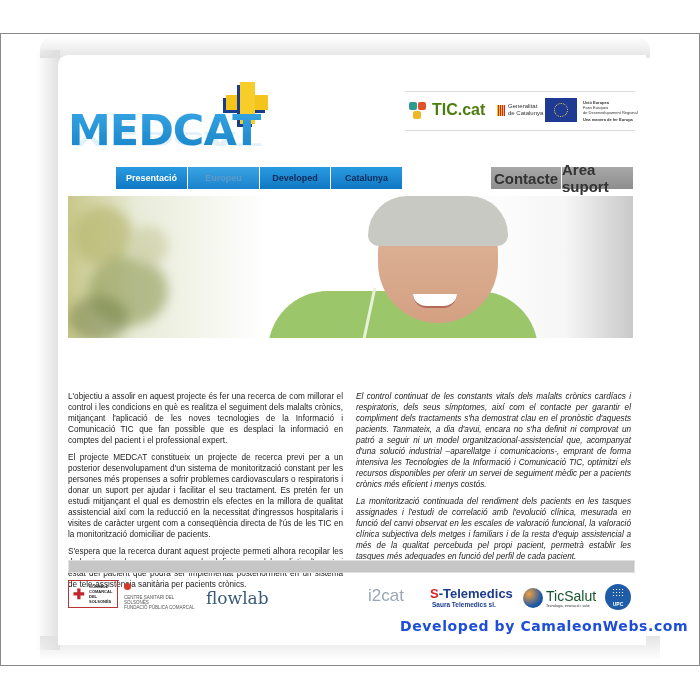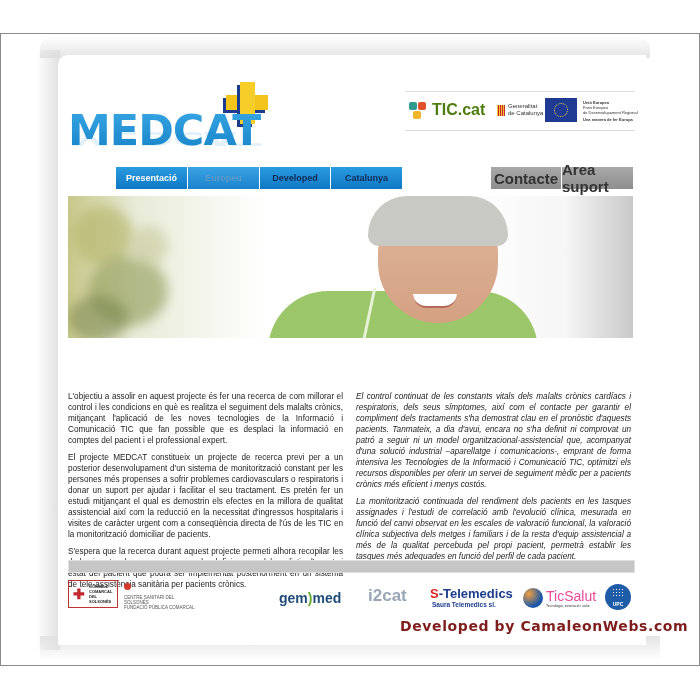--- a/index.html
+++ b/index.html
@@ -65,34 +65,34 @@
   .partners { position:absolute; left:68px; top:578px; width:570px; height:34px; }
   .p { position:absolute; top:0; height:34px; }
   .ccs-box { position:absolute; left:0; top:2px; width:48px; height:26px; border:1px solid #b33; }
   .ccs-cross { position:absolute; left:4px; top:5px; font-size:14px; color:#c0282d; font-weight:bold; }
   .ccs-text { position:absolute; left:20px; top:3px; font-size:4px; line-height:5px; font-weight:bold; color:#222; }
   .css-dot { position:absolute; left:56px; top:5px; width:7px; height:7px; border-radius:50%; background:#d43a2b; }
   .css-text { position:absolute; left:56px; top:17px; font-size:4.5px; line-height:5px; color:#555; }
   .flowlab { left:138px; top:10px; font-family:"DejaVu Serif", serif; font-size:17px; color:#3a5a78; }
   .gemmed { left:211px; top:12px; font-weight:bold; font-size:14px; color:#1f4b7a; }
   .gemmed .mid { color:#6aa82f; }
-  .i2cat { left:300px; top:8px; font-weight:bold; font-size:17px; color:#9aa6b5; }
+  .i2cat { left:300px; top:8px; font-weight:normal; font-size:17px; color:#9aa6b5; }
   .stel { left:362px; top:8px; }
   .stel .t1 { font-weight:bold; font-size:13px; color:#1b3c8c; }
   .stel .t1 b { color:#d22; }
   .stel .t2 { font-weight:bold; font-size:6.5px; color:#1b3c8c; margin-left:2px; }
   .ticsalut-icon { left:455px; top:10px; width:20px; height:20px; border-radius:50%; background:radial-gradient(circle at 30% 30%, #f0a040, #1b57a6 65%); }
-  .ticsalut { left:478px; top:10px; font-size:14px; color:#ec4899; }
+  .ticsalut { left:478px; top:10px; font-size:14px; color:#14532d; }
   .ticsalut-sub { left:478px; top:26px; font-size:3.5px; color:#333; }
   .upc { left:537px; top:6px; width:26px; height:26px; border-radius:50%; background:#1f5ca8; color:#fff; font-size:5px; font-weight:bold; text-align:center; }
   .upc-grid { position:absolute; left:7px; top:4px; width:12px; height:10px;
      background:radial-gradient(circle,#fff 40%,transparent 45%) 0 0/3px 3px; }
   .upc-label { position:absolute; left:0; bottom:3px; width:100%; }
 
-  .developed { position:absolute; left:400px; top:618px; font-family:"DejaVu Sans", sans-serif; font-weight:bold; font-size:14px; letter-spacing:0.6px; color:#7f1d1d; }
+  .developed { position:absolute; left:400px; top:618px; font-family:"DejaVu Sans", sans-serif; font-weight:bold; font-size:14px; letter-spacing:0.6px; color:#1d4ed8; }
 </style>
 </head>
 <body>
 
 <div class="frame"></div>
 <div class="shadow-top"></div>
 <div class="shadow-left"></div>
 <div class="shadow-bottom"></div>
 <div class="card"></div>
 
@@ -171,21 +171,21 @@
         <div>DEL</div>
         <div>SOLSONÈS</div>
       </div>
     </div>
     <div class="css-dot"></div>
     <div class="css-text">
       <div>CENTRE SANITARI DEL SOLSONÈS</div>
       <div>FUNDACIÓ PÚBLICA COMARCAL</div>
     </div>
   </div>
-  <div class="p gemmed"><span>gem</span><span class="mid">)</span><span>med</span></div>
+  <div class="p flowlab">flowlab</div>
   <div class="p i2cat">i2cat</div>
   <div class="p stel">
     <div class="t1"><b>S</b><span>-Telemedics</span></div>
     <div class="t2">Saura Telemedics sl.</div>
   </div>
   <div class="p ticsalut-icon"></div>
   <div class="p ticsalut">TicSalut</div>
   <div class="p ticsalut-sub">Tecnologia, innovació i salut</div>
   <div class="p upc">
     <div class="upc-grid"></div>

